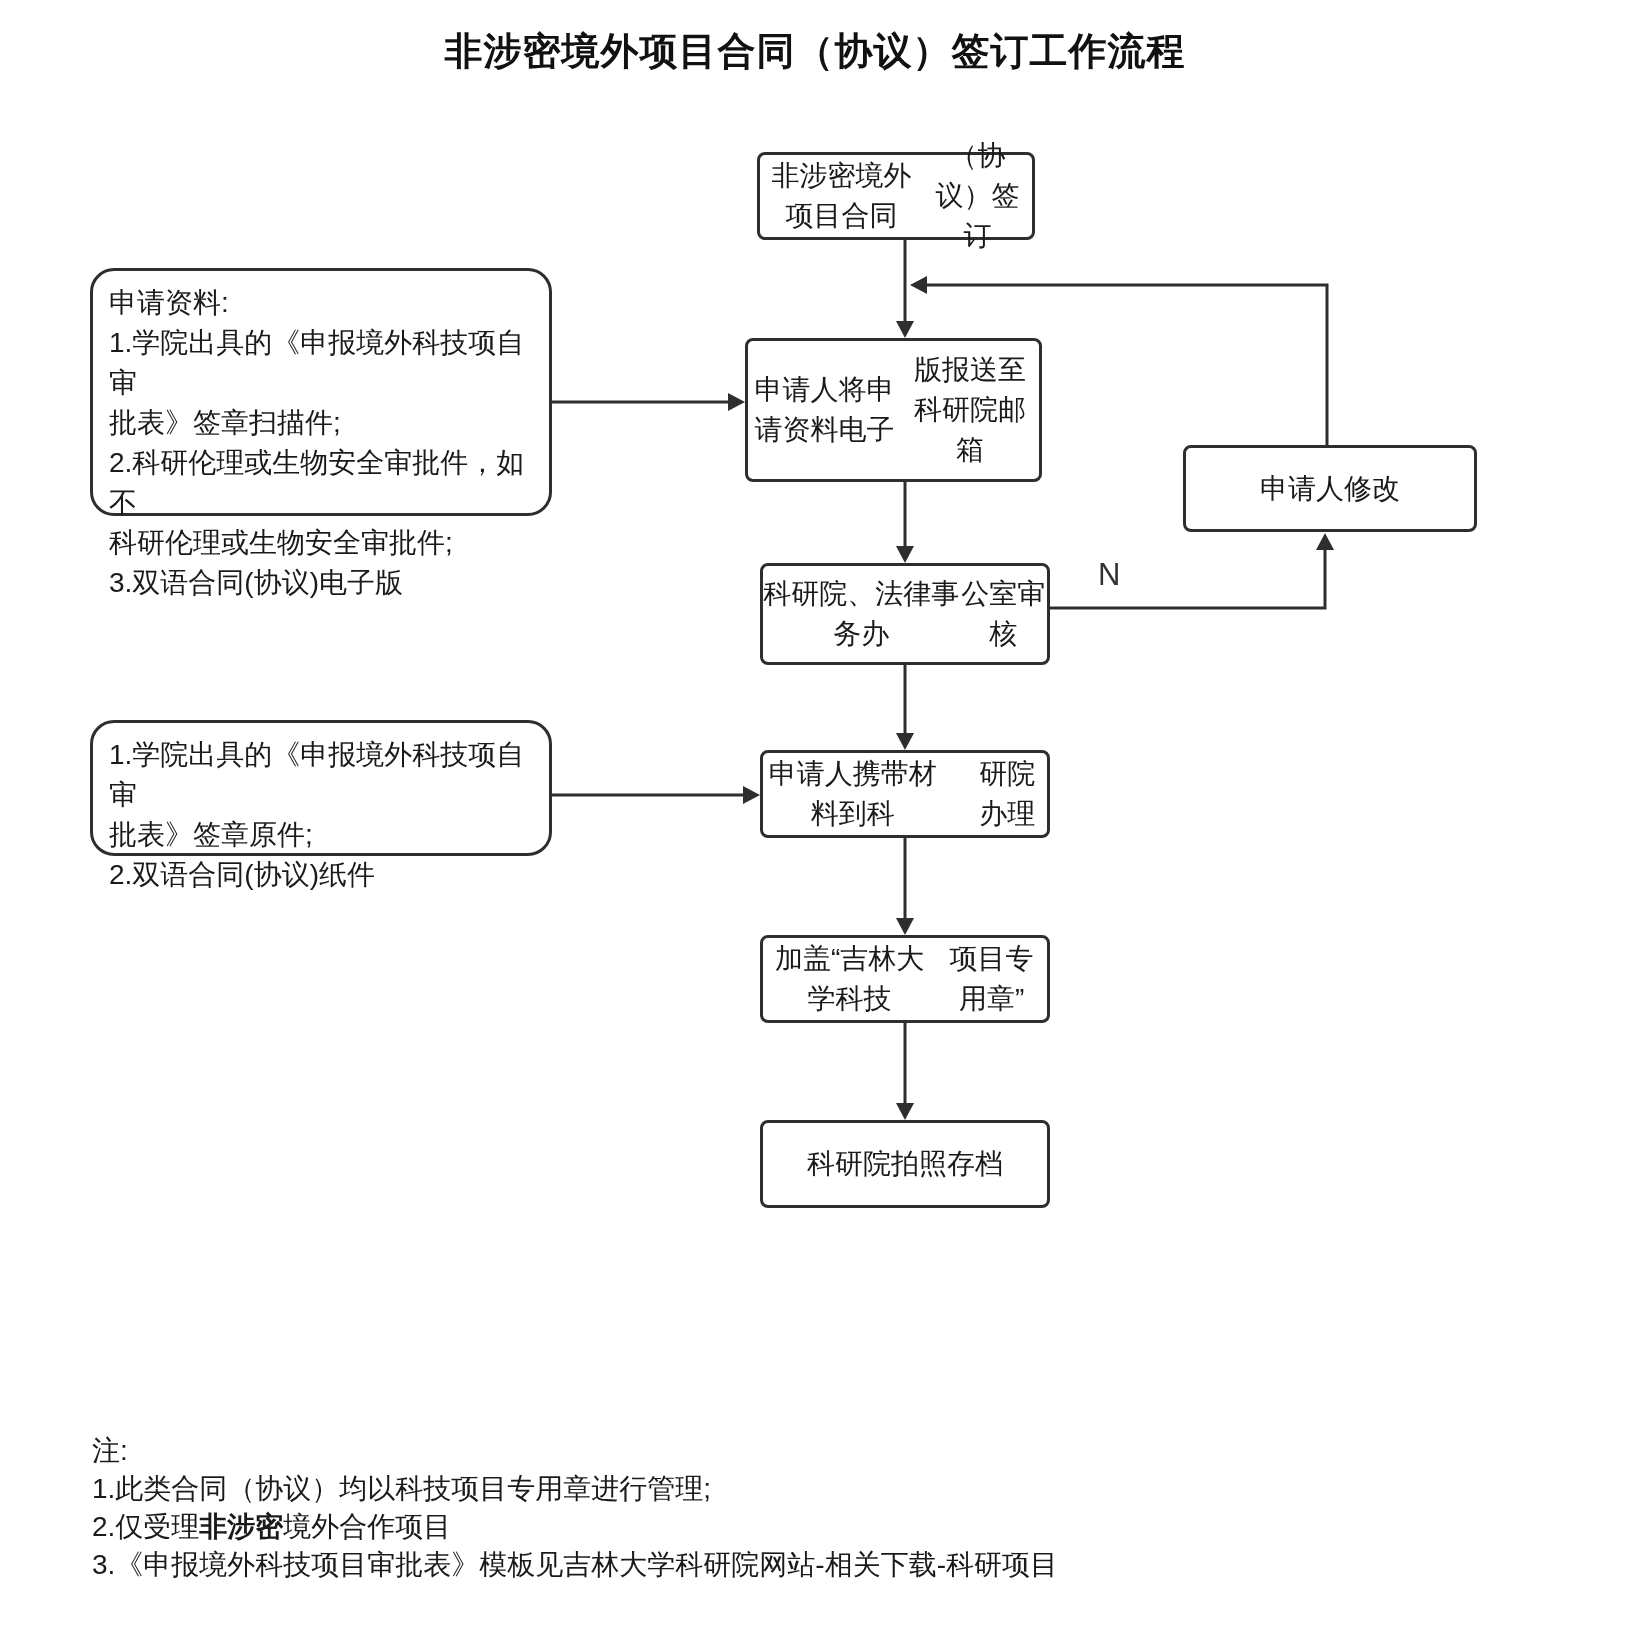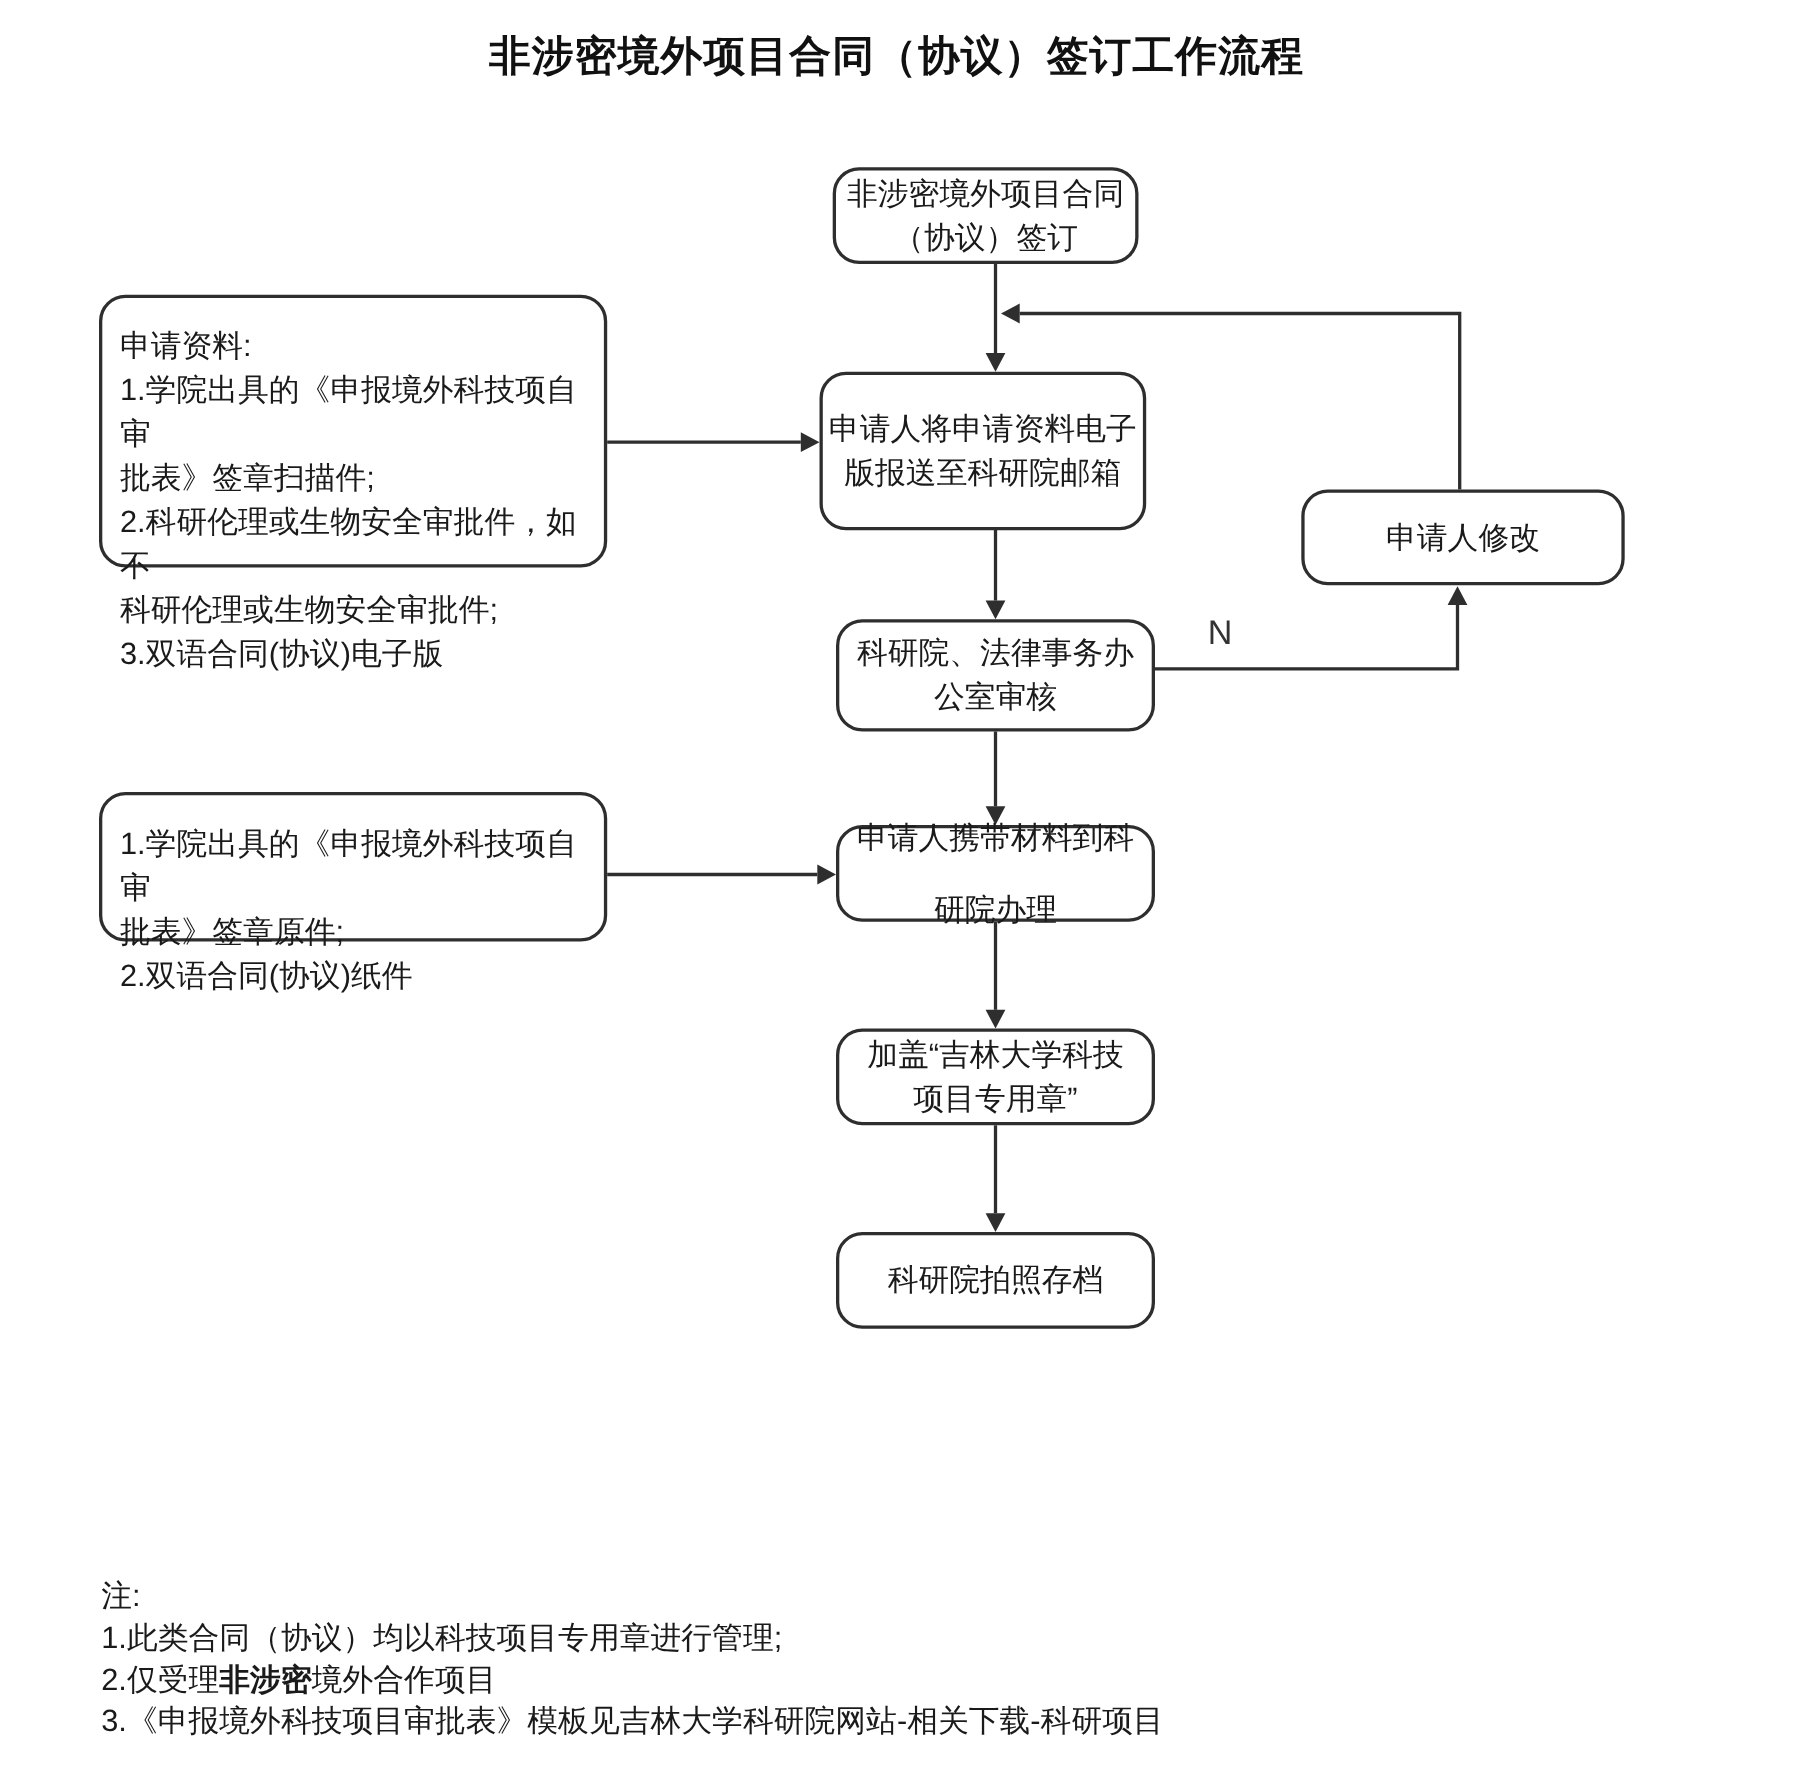--- a/index.html
+++ b/index.html
@@ -13,29 +13,29 @@
     text-align:center; font-size:38px; font-weight:700; color:#111;
     letter-spacing:1px;
     padding-left:19px;
   }
   svg.connectors { position:absolute; left:0; top:0; }
   .cline { stroke:var(--stroke); stroke-width:3; fill:none; }
   .chead { fill:var(--stroke); stroke:none; }
   .n-label { font-size:31px; fill:#333; font-family:"Liberation Sans", sans-serif; }
   .node {
     position:absolute; box-sizing:border-box; background:#fff;
-    border:3px solid var(--stroke); border-radius:24px;
-    display:flex; flex-direction:column; align-items:center; justify-content:center;
+    border:3px solid var(--stroke); border-radius:8px;
+    display:flex; flex-direction:row; align-items:center; justify-content:center;
     font-size:28px; line-height:40px; color:var(--text); text-align:center;
   }
   .annotation {
     position:absolute; box-sizing:border-box; background:#fff;
     border:3px solid var(--stroke); border-radius:24px;
     font-size:28px; line-height:40px; color:var(--text); text-align:left;
-    padding:24px 16px 0 16px;
+    padding:12px 16px 0 16px;
   }
   .notes {
     position:absolute; left:92px; top:1432px; width:1100px;
     font-size:28px; line-height:38px; color:var(--text);
   }
   .notes .bold { font-weight:700; }
 </style>
 </head>
 <body>
 

